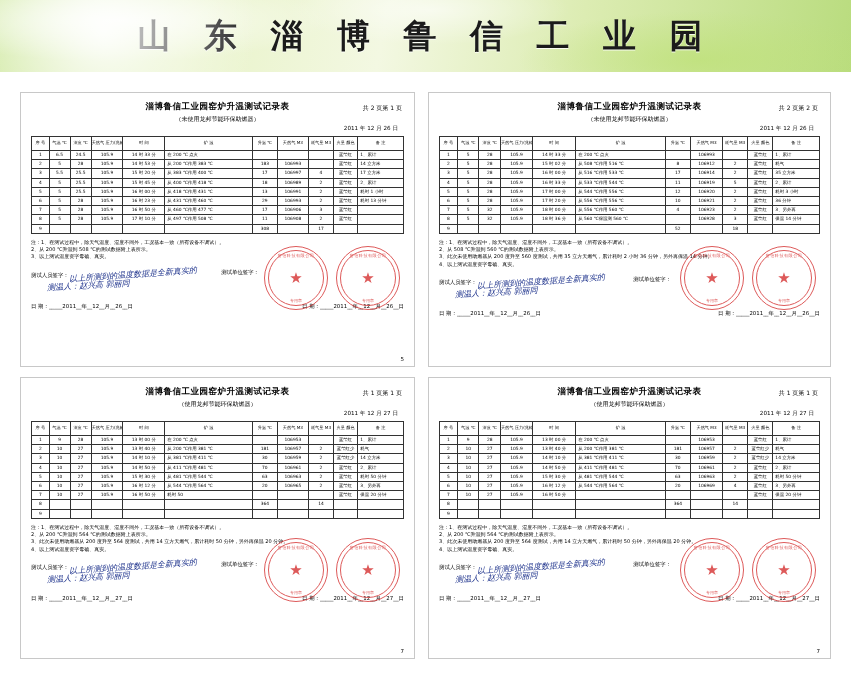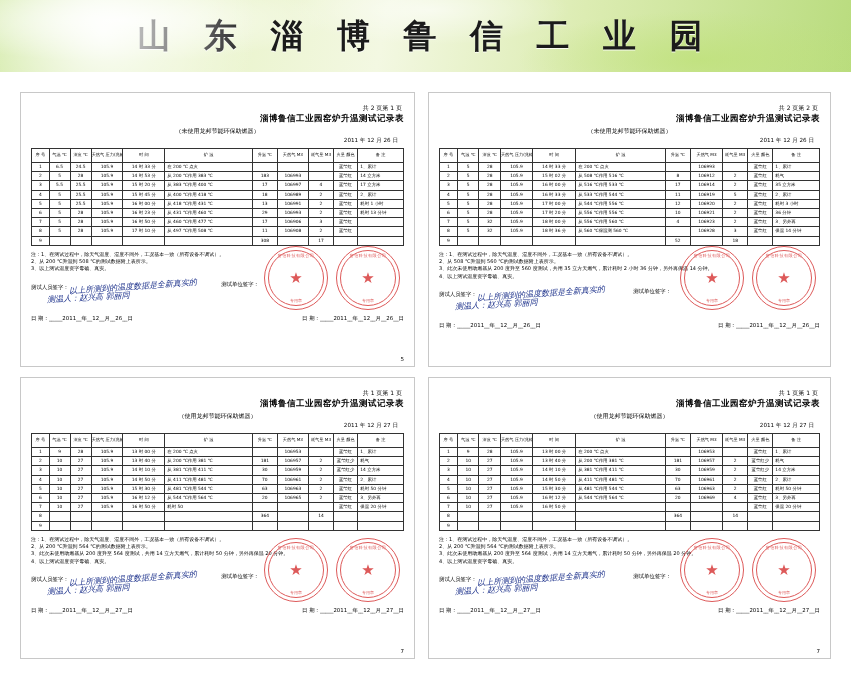--- a/index.html
+++ b/index.html
@@ -39,22 +39,22 @@
     box-sizing:border-box;overflow:hidden;
   }
   .sheet.s0{left:20px;  top:20px;  width:395px;height:275px;}
   .sheet.s1{left:428px; top:20px;  width:403px;height:275px;}
   .sheet.s2{left:20px;  top:305px; width:395px;height:282px;}
   .sheet.s3{left:428px; top:305px; width:403px;height:282px;}
 
   .inner{position:relative;width:100%;height:100%;padding:8px 10px;box-sizing:border-box;}
 
   .doc-title{
-    text-align:right;font-size:8.5px;font-weight:bold;color:#000;
-    letter-spacing:.5px;margin-top:12px;
+    text-align:center;font-size:8.5px;font-weight:bold;color:#000;
+    letter-spacing:.5px;margin-top:0;
   }
   .doc-sub{
     text-align:center;font-size:6px;color:#000;margin-top:2px;
   }
   .doc-meta{
     position:absolute;right:12px;top:10px;font-size:6px;color:#000;text-align:right;
     line-height:1.5;
   }
   .doc-date{
     font-size:5.6px;color:#000;text-align:right;margin-top:1px;padding-right:6px;

